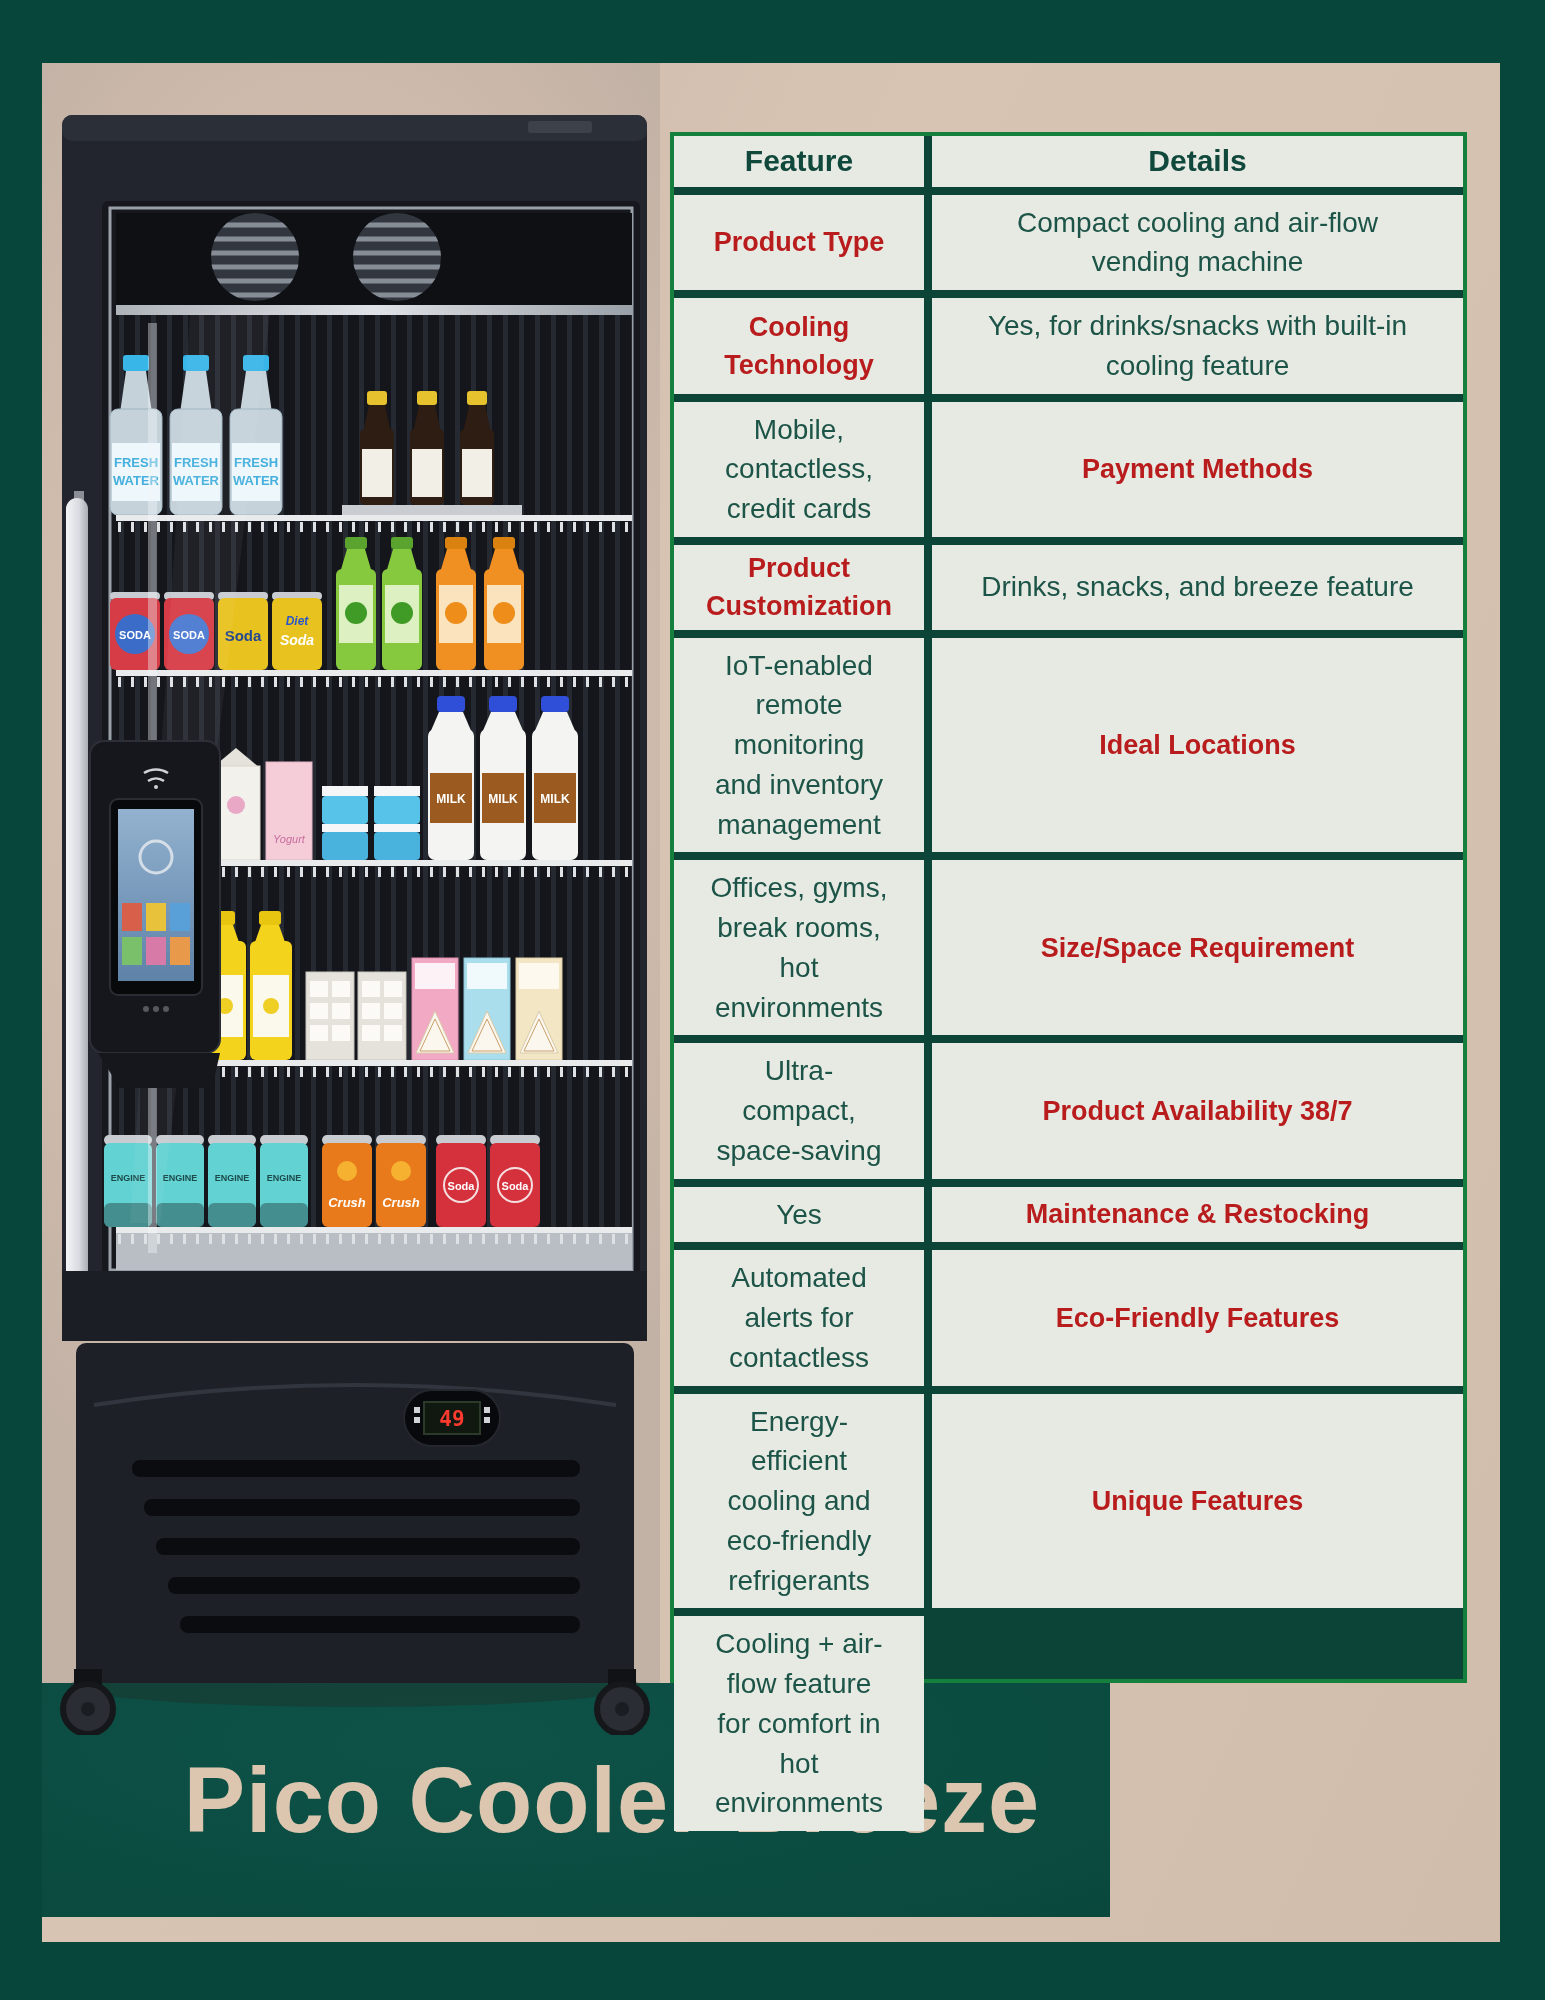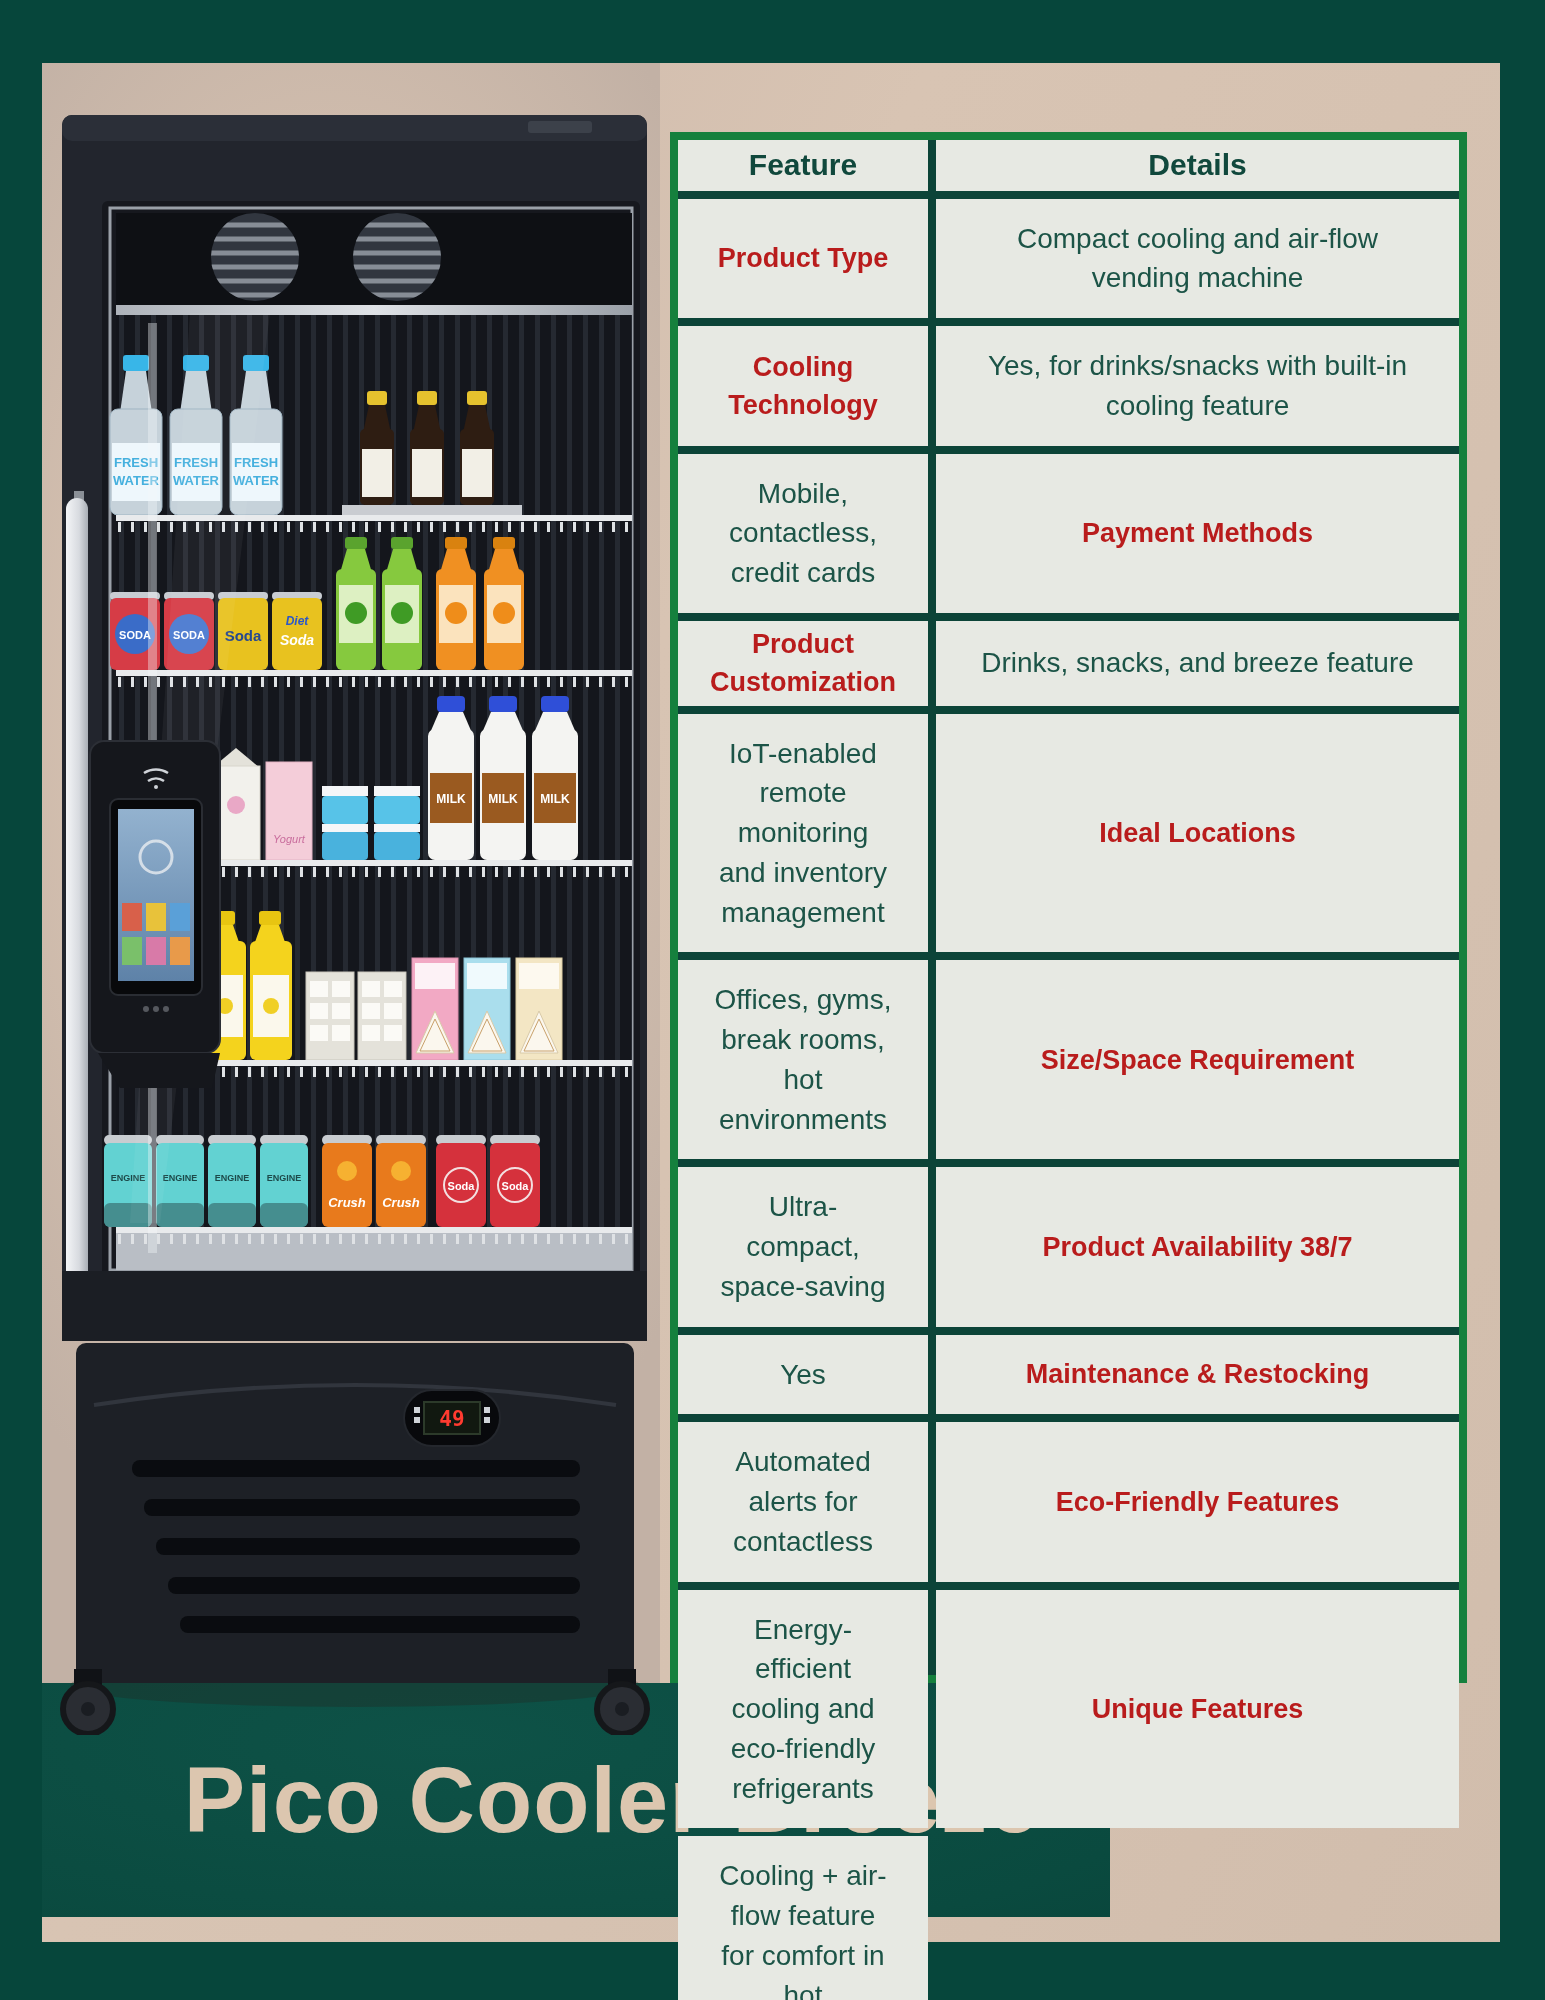--- a/index.html
+++ b/index.html
@@ -33,32 +33,32 @@
     color:#dcc6af;white-space:nowrap;
   }
   
   .spec-table{
     position:absolute;left:670px;top:132px;width:797px;height:1551px;
     display:grid;
     grid-template-columns:250px 1fr;
     grid-template-rows:68fr 114fr 128fr 129fr 126fr 118fr 106fr 130fr 159fr 137fr 128fr 112fr;
     gap:8px;
     background:#0c4438;
-    border:8px solid #15803d;
+    border:4px solid #15803d;
     box-sizing:border-box;
   }
   .cell{
     background:#e7e9e3;
     display:flex;align-items:center;justify-content:center;
     text-align:center;box-sizing:border-box;
     line-height:1.42;
   }
   .cell.th{font-size:30px;font-weight:bold;color:#10483c;padding:4px 20px;}
   .cell.feature{font-size:27px;font-weight:bold;color:#b91c1c;padding:4px 16px;}
-  .cell.details{font-size:28px;color:#1c5447;padding:20px 34px;}
+  .cell.details{font-size:28px;color:#1c5447;padding:8px 34px;}
   
   .machine{position:absolute;left:60px;top:113px;width:590px;height:1622px;}
   svg text{font-family:"Liberation Sans", sans-serif;}
   .seg{font-family:"DejaVu Sans Mono", monospace;}
 </style>
 </head>
 <body>
 
 <div class="inner"></div>
 <div class="photo-backdrop"></div>

